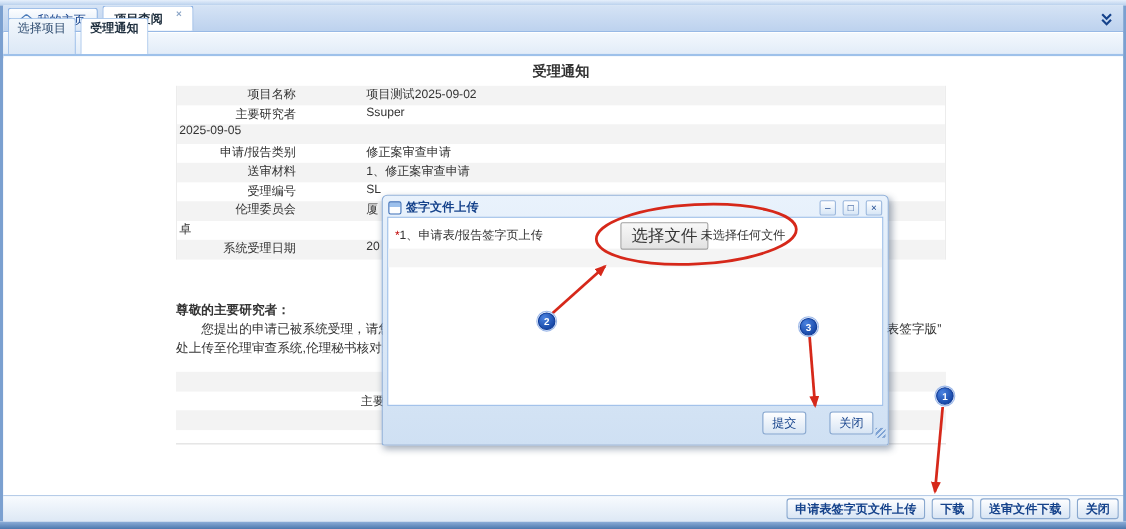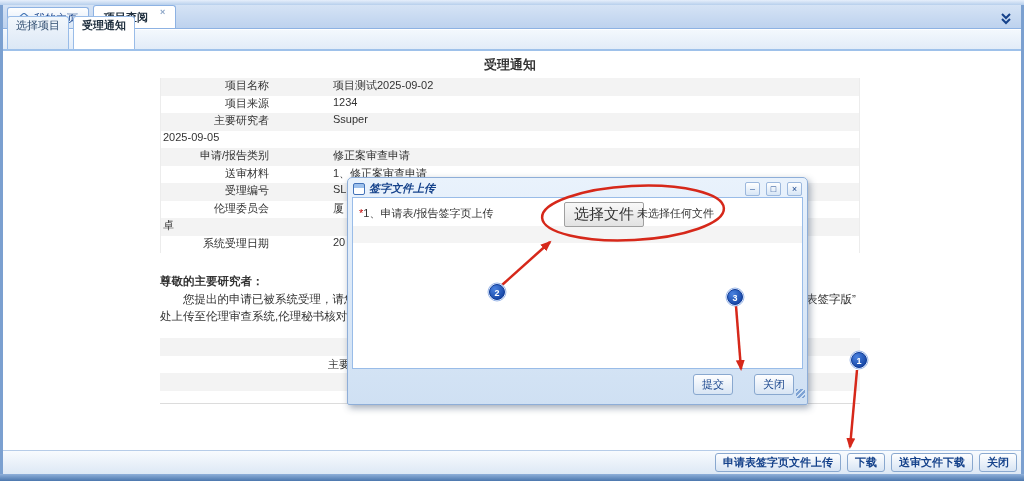--- a/index.html
+++ b/index.html
@@ -48,21 +48,21 @@
   .letter-bold { font-weight:bold; }
 
   .erow { position:absolute; left:160px; width:700px; height:17.5px; background:#f3f3f3; }
   .form-bottom-line { position:absolute; left:160px; top:403px; width:700px; height:1px; background:#dcdcdc; }
   .sig-frag { position:absolute; left:328px; top:357px; font-size:11px; color:#333; }
 
   
   .dialog { left:347px; top:177px; width:461px; height:228px; z-index:20;
     background:linear-gradient(#e9f2fc,#cfe0f3); border:1px solid #8eaed8;
     border-radius:5px 5px 2px 2px; box-shadow:2px 3px 7px rgba(50,70,100,.45); }
-  .dlg-header { height:19px; display:flex; align-items:center; gap:4px; padding:2px 5px 0 5px;font-style:italic; }
+  .dlg-header { height:19px; display:flex; align-items:center; gap:4px; padding:2px 5px 0 5px; }
   .dlg-icon { width:12px; height:12px; border:1px solid #4272b8; background:linear-gradient(#9cc0ec 0 4px,#fdfeff 4px); border-radius:2px; }
   .dlg-title { flex:1; font-size:11px; font-weight:bold; color:#15428b; }
   .dlg-wbtn { width:15px; height:14px; margin-left:2px; font-size:9px; line-height:12px; text-align:center;
     color:#15428b; background:linear-gradient(#ffffff,#d7e6f6); border:1px solid #9cb8dd; border-radius:2px; cursor:pointer; }
   .dlg-body { position:relative; margin:0 4px; height:172px; background:#fff; border:1px solid #99bce8;
     font-size:11px; color:#333; overflow:hidden; }
   .dlg-stripe { position:absolute; left:0; right:0; top:28px; height:17px; background:#f4f4f4; }
   .dlg-field { position:absolute; left:6px; top:8px; }
   .req { color:#c00000; }
   .file-btn { position:absolute; left:211px; top:4px; padding:2px 9px; font-size:15px; color:#333;
@@ -124,24 +124,20 @@
 
   <div class="abs content"></div>
   <div class="abs page-title">受理通知</div>
 
   <div class="abs ftable">
     <div class="frow">
       <span class="flabel">项目名称</span>
       <span class="fvalue">项目测试2025-09-02</span>
     </div>
     <div class="frow">
-      <span class="flabel">项目来源</span>
-      <span class="fvalue">1234</span>
-    </div>
-    <div class="frow">
       <span class="flabel">主要研究者</span>
       <span class="fvalue">Ssuper</span>
     </div>
     <div class="frow">
       <span class="fvalue">2025-09-05</span>
     </div>
     <div class="frow">
       <span class="flabel">申请/报告类别</span>
       <span class="fvalue">修正案审查申请</span>
     </div>

